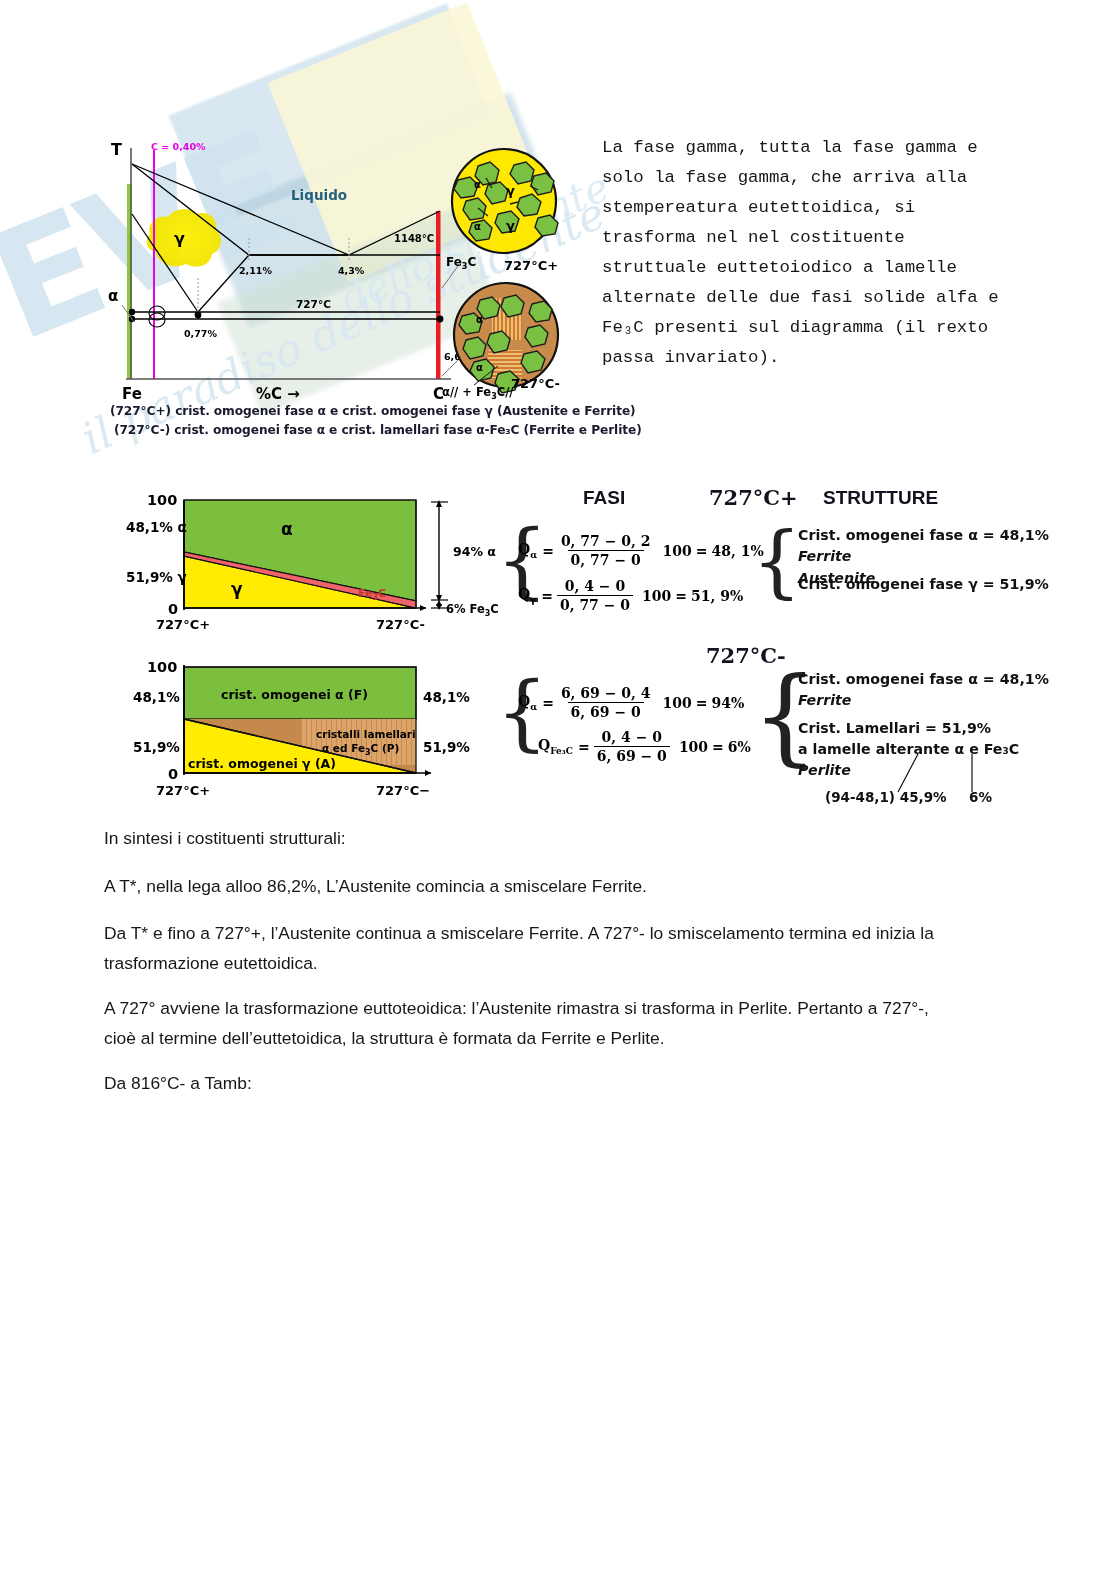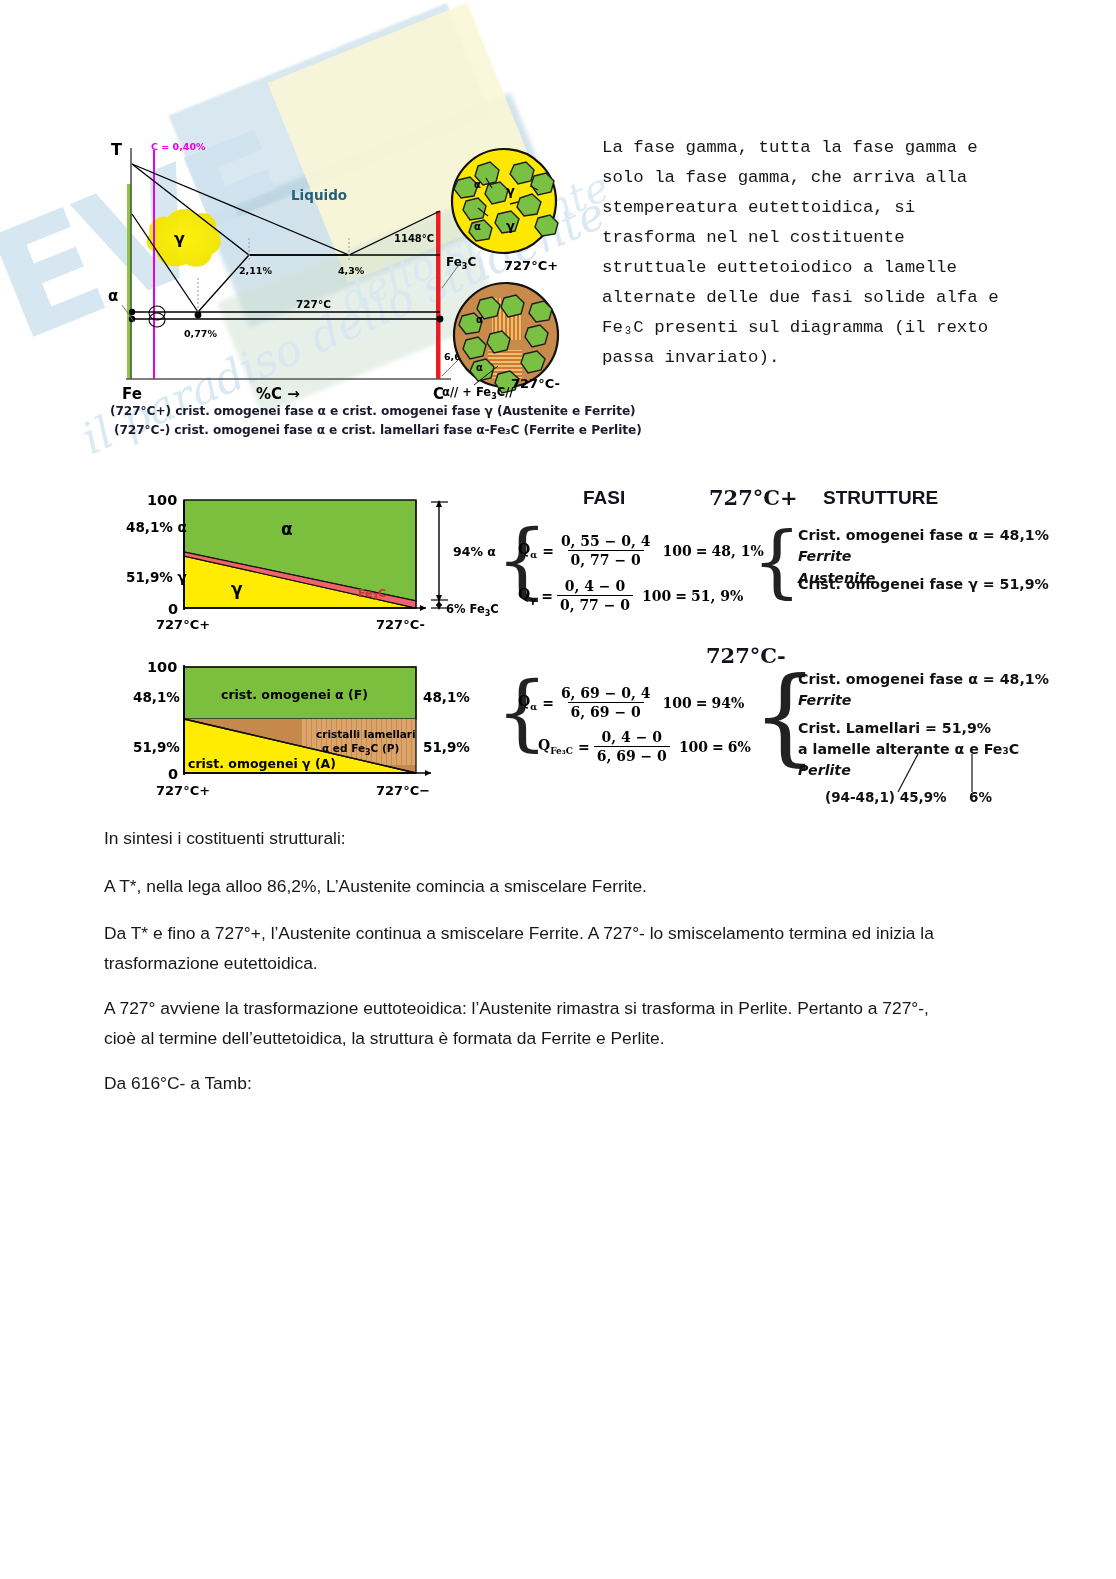--- a/index.html
+++ b/index.html
@@ -446,21 +446,21 @@
 <div class="sec-title" style="left:583px; top:487px;">FASI</div>
 <div class="sec-title-serif" style="left:709px; top:485px;">727°C+</div>
 <div class="sec-title" style="left:823px; top:487px;">STRUTTURE</div>
 
 <div class="brace" style="left:496px; top:520px; font-size:82px;">{</div>
 
 <div class="eq" style="left:518px; top:533px;">
   <span class="lhs">Q<span class="sub">α</span></span>
   <span>=</span>
   <span class="frac">
-    <span class="num">0, 55 − 0, 4</span>
+    <span class="num">0, 77 − 0, 2</span>
     <span class="den">0, 77 − 0</span>
   </span>
   <span class="rhs">100</span>
   <span style="margin:0 4px;">=</span>
   <span>48, 1%</span>
 </div>
 
 <div class="eq" style="left:518px; top:578px;">
   <span class="lhs">Q<span class="sub">γ</span></span>
   <span>=</span>
@@ -518,15 +518,15 @@
   <line x1="38" y1="40" x2="58" y2="2" stroke="#111" stroke-width="1.2"></line>
   <line x1="112" y1="40" x2="112" y2="2" stroke="#111" stroke-width="1.2"></line>
 </svg>
 <div class="struct-line" style="left:802px; top:789px; font-size:13.5px;">(94-48,1) 45,9%</div>
 <div class="struct-line" style="left:946px; top:789px; font-size:13.5px;">6%</div>
 
 <div class="para" style="top:823px;">In sintesi i costituenti strutturali:</div>
 <div class="para" style="top:871px;">A T*, nella lega alloo 86,2%, L’Austenite comincia a smiscelare Ferrite.</div>
 <div class="para" style="top:918px;">Da T* e fino a 727°+, l’Austenite continua a smiscelare Ferrite. A 727°- lo smiscelamento termina ed inizia la trasformazione eutettoidica.</div>
 <div class="para" style="top:993px;">A 727° avviene la trasformazione euttoteoidica: l’Austenite rimastra si trasforma in Perlite. Pertanto a 727°-, cioè al termine dell’euttetoidica, la struttura è formata da Ferrite e Perlite.</div>
-<div class="para" style="top:1068px;">Da 616°C- a Tamb:</div>
+<div class="para" style="top:1068px;">Da 816°C- a Tamb:</div>
 
 </div>
 
 </body></html>

